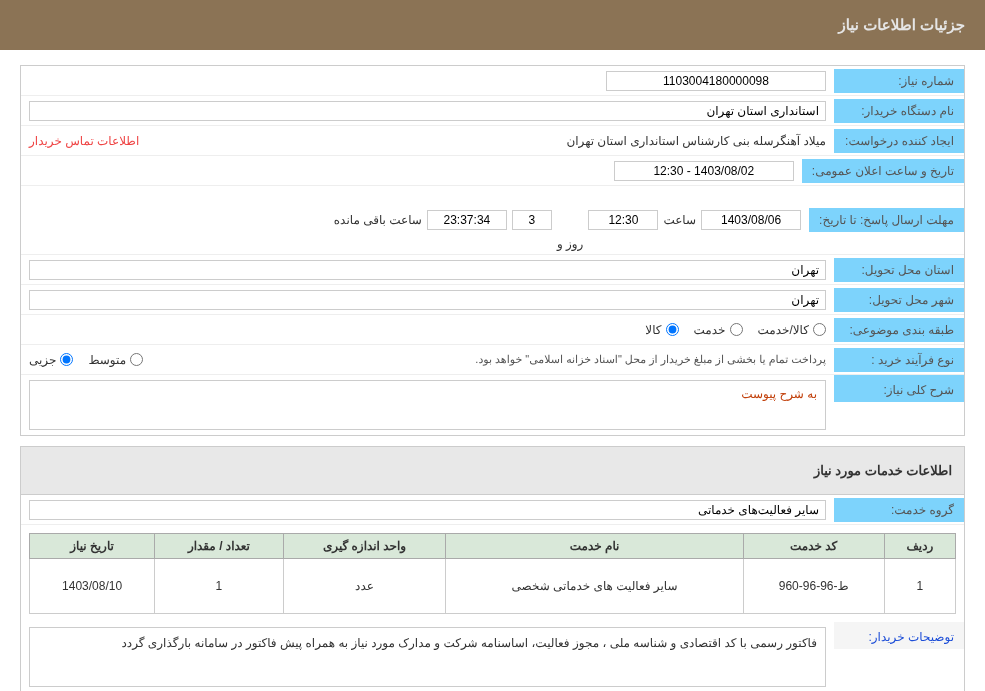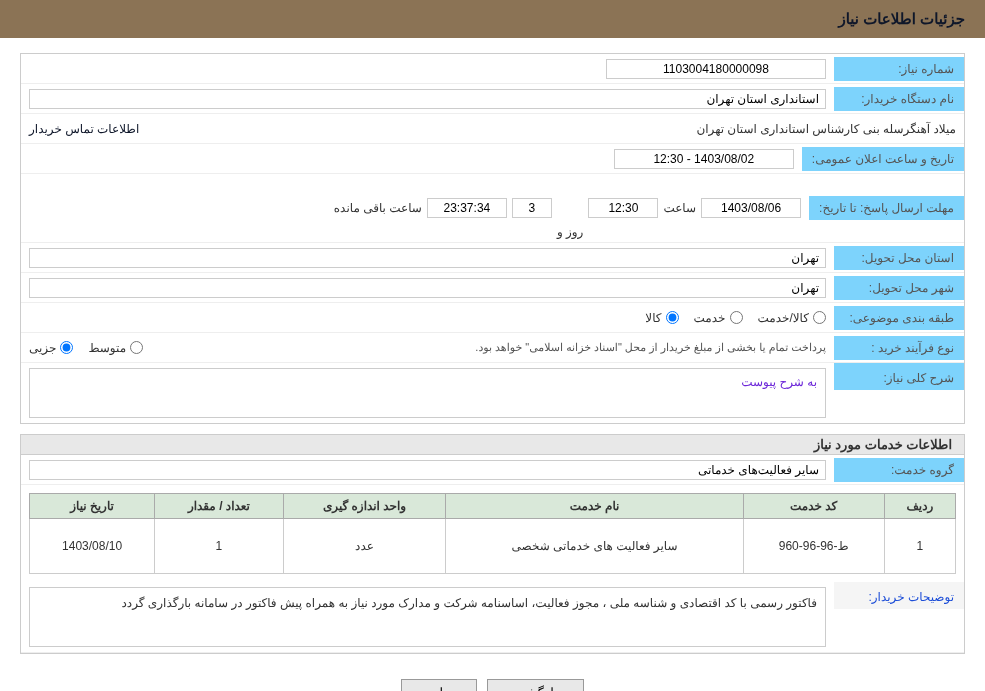--- a/index.html
+++ b/index.html
@@ -11,23 +11,23 @@
       color: #333;
     }
     .page-container {
       max-width: 985px;
       margin: 0 auto;
       background: #fff;
       min-height: 691px;
     }
     .header-bar {
       background: #8B7355;
-      color: #0f172a;
+      color: #e5e5e5;
       text-align: right;
-      padding: 10px 20px;
+      padding: 16px 20px;
       font-size: 15px;
       font-weight: bold;
     }
     .content {
       padding: 15px 20px;
     }
     .form-section {
       border: 1px solid #ccc;
       margin-bottom: 10px;
       background: #fff;
@@ -65,28 +65,28 @@
     .input-full {
       width: 100%;
     }
     .date-time-row {
       display: flex;
       align-items: center;
       gap: 5px;
     }
     .section-title {
       background: #e8e8e8;
-      padding: 2px 12px;
+      padding: 16px 12px;
       font-weight: bold;
       font-size: 13px;
       color: #333;
       border-bottom: 1px solid #ccc;
     }
     .blue-link {
-      color: #0f172a;
+      color: #ef4444;
       font-size: 12px;
       cursor: pointer;
       text-decoration: none;
     }
     table.items-table {
       width: 100%;
       border-collapse: collapse;
       font-size: 12px;
     }
     table.items-table th {
@@ -172,20 +172,21 @@
       </div>
 
       <div class="form-row">
         <div class="label-cell">نام دستگاه خریدار:</div>
         <div class="value-cell">
           <input type="text" class="input-box input-full" value="استانداری استان تهران" style="">
         </div>
       </div>
 
       <div class="form-row">
+        <div class="label-cell">ایجاد کننده درخواست:</div>
         <div class="value-cell" style="display:flex; align-items:center; justify-content:space-between;">
           <span>میلاد آهنگرسله بنی کارشناس استانداری استان تهران</span>
           <a class="blue-link">اطلاعات تماس خریدار</a>
         </div>
       </div>
 
       <div class="form-row">
         <div class="label-cell">تاریخ و ساعت اعلان عمومی:</div>
         <div class="value-cell">
           <input type="text" class="input-box" style="width: 180px; text-align: center;" value="1403/08/02 - 12:30">
@@ -257,21 +258,21 @@
               </div>
             </div>
           </div>
         </div>
       </div>
 
       <div class="form-row" style="align-items:flex-start;">
         <div class="label-cell" style="padding-top:8px;">شرح کلی نیاز:</div>
         <div class="value-cell" style="padding:5px 8px;">
           <div style="border:1px solid #ccc; padding:6px 8px; background:#fff; min-height:50px; font-size:12px; text-align:right; direction:rtl;">
-            <div style="color:#6d28d9;">به شرح پیوست</div>
+            <div style="color:#c2410c;">به شرح پیوست</div>
           </div>
         </div>
       </div>
     </div>
 
     <div class="form-section">
       <div class="section-title">اطلاعات خدمات مورد نیاز</div>
 
       <div class="form-row">
         <div class="label-cell">گروه خدمت:</div>

